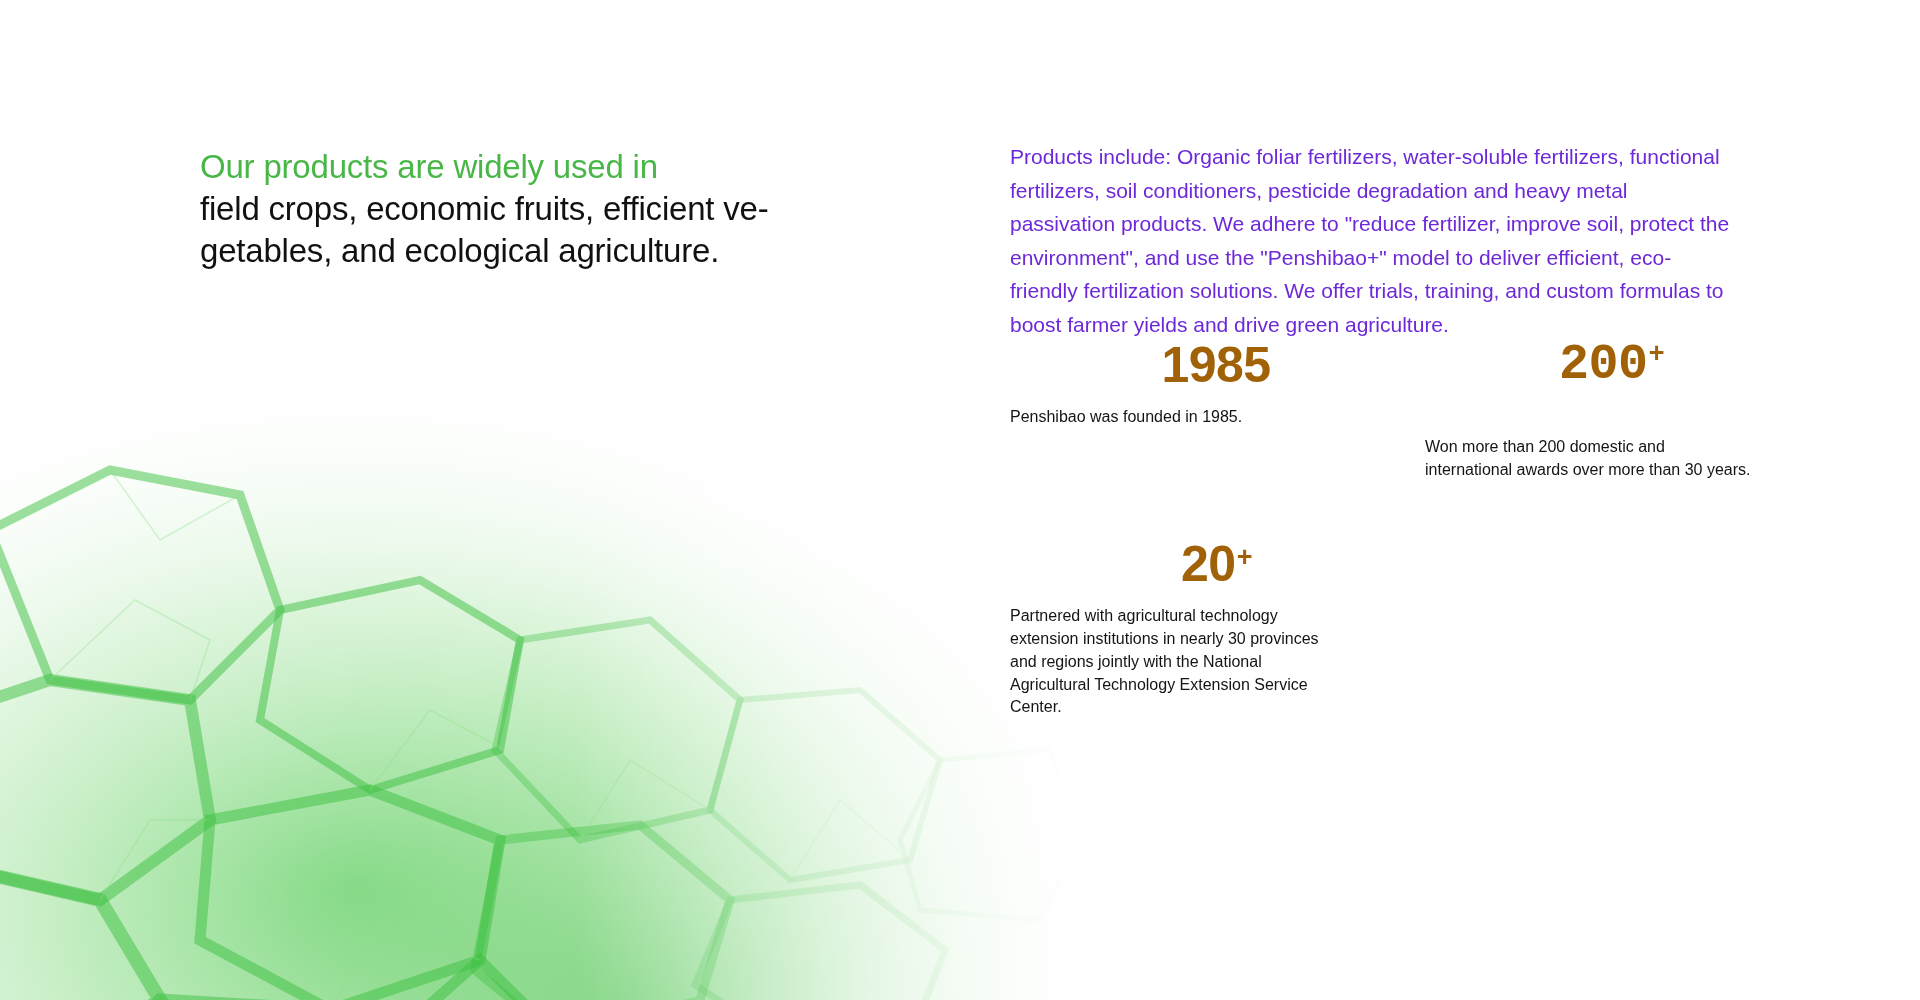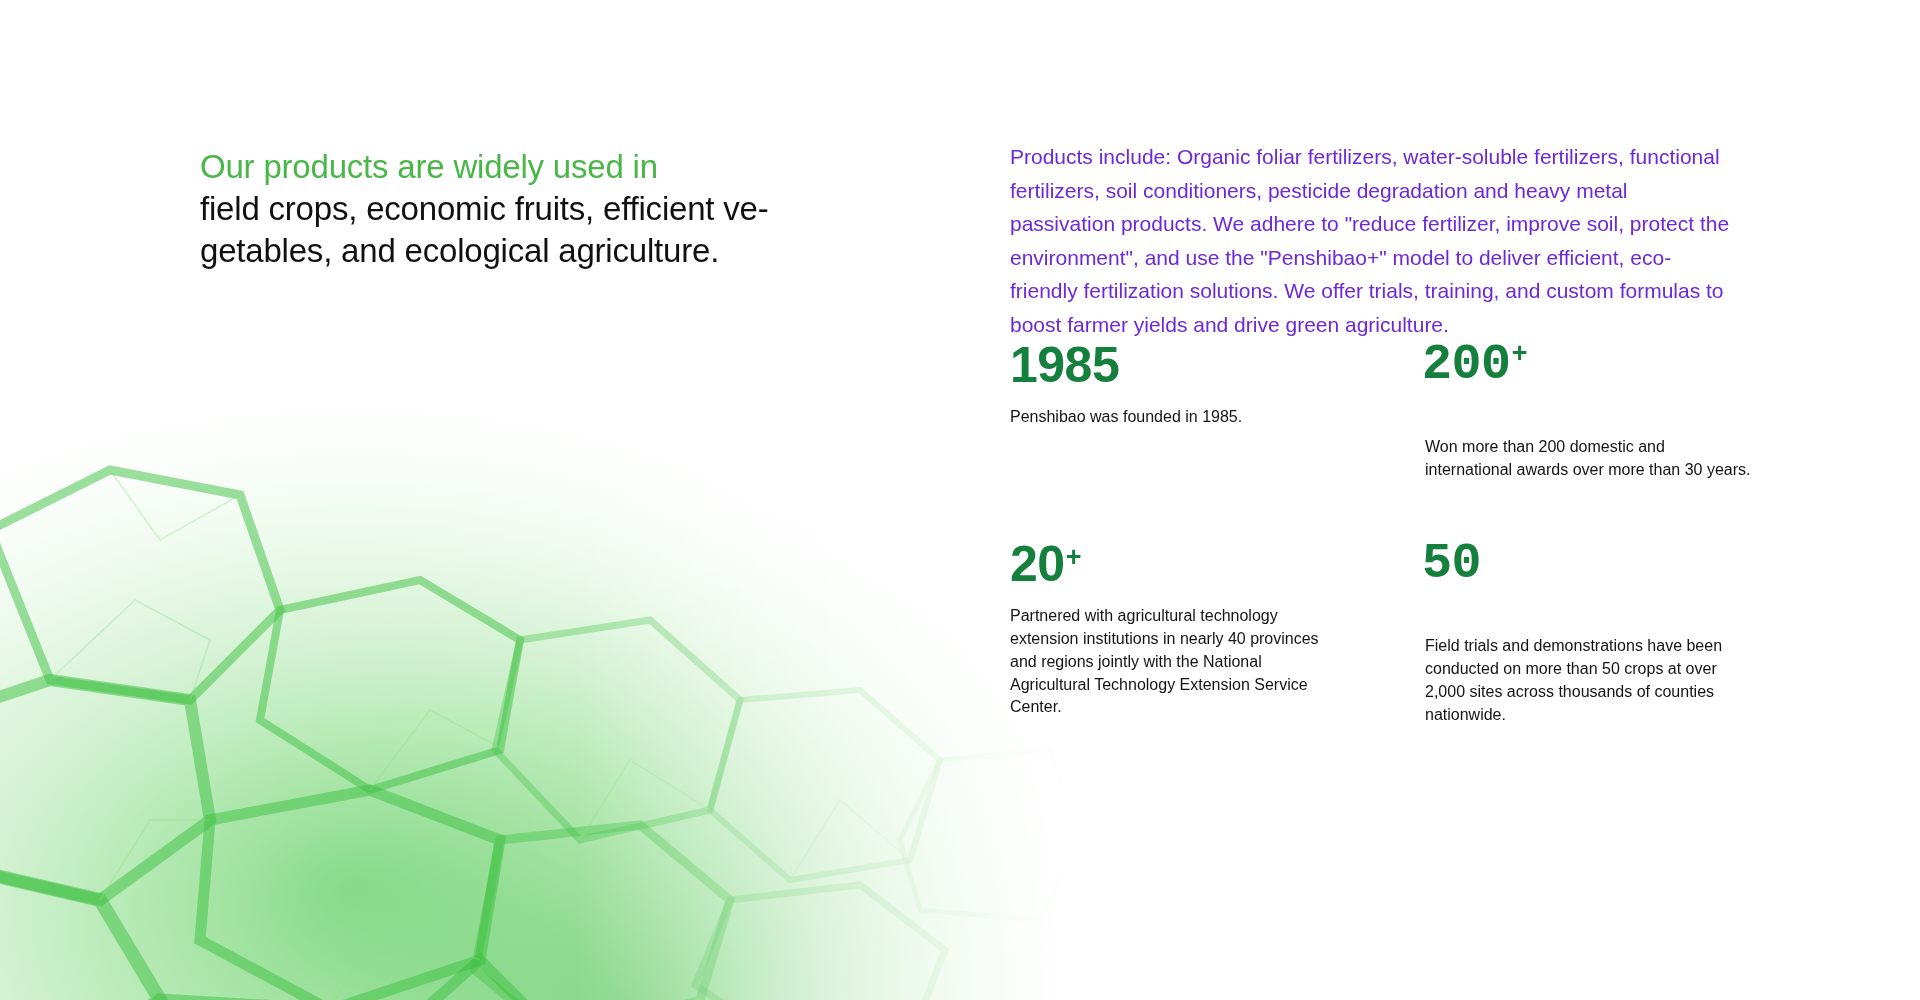--- a/index.html
+++ b/index.html
@@ -68,25 +68,26 @@
     width: 790px;
     z-index: 2;
     display: grid;
     grid-template-columns: 412px 378px;
     grid-template-rows: auto auto;
     row-gap: 58px;
   }
   .stat-num {
     font-size: 50px;
     font-weight: 700;
-    color: #15803d;
+    color: #a16207;
     line-height: 1;
     letter-spacing: -0.5px;
     margin-bottom: 16px;
     white-space: nowrap;
+    text-align: center;
   }
   .stat-num .plus {
     font-size: 27px;
     font-weight: 700;
     vertical-align: super;
     position: relative;
     top: 2px;
     left: 1px;
   }
   .stat-desc {
@@ -173,19 +174,15 @@
   <div class="stat col1">
     <div class="stat-num"><span>1985</span><span class="plus"></span></div>
     <div class="stat-desc">Penshibao was founded in 1985.</div>
   </div>
   <div class="stat col2">
     <div class="stat-num"><span>200</span><span class="plus">+</span></div>
     <div class="stat-desc">Won more than 200 domestic and international awards over more than 30 years.</div>
   </div>
   <div class="stat col1">
     <div class="stat-num"><span>20</span><span class="plus">+</span></div>
-    <div class="stat-desc">Partnered with agricultural technology extension institutions in nearly 40 provinces and regions jointly with the National Agricultural Technology Extension Service Center.</div>
-  </div>
-  <div class="stat col2">
-    <div class="stat-num"><span>50</span><span class="plus"></span></div>
-    <div class="stat-desc">Field trials and demonstrations have been conducted on more than 50 crops at over 2,000 sites across thousands of counties nationwide.</div>
+    <div class="stat-desc">Partnered with agricultural technology extension institutions in nearly 30 provinces and regions jointly with the National Agricultural Technology Extension Service Center.</div>
   </div>
 </div>
 
 </body></html>

